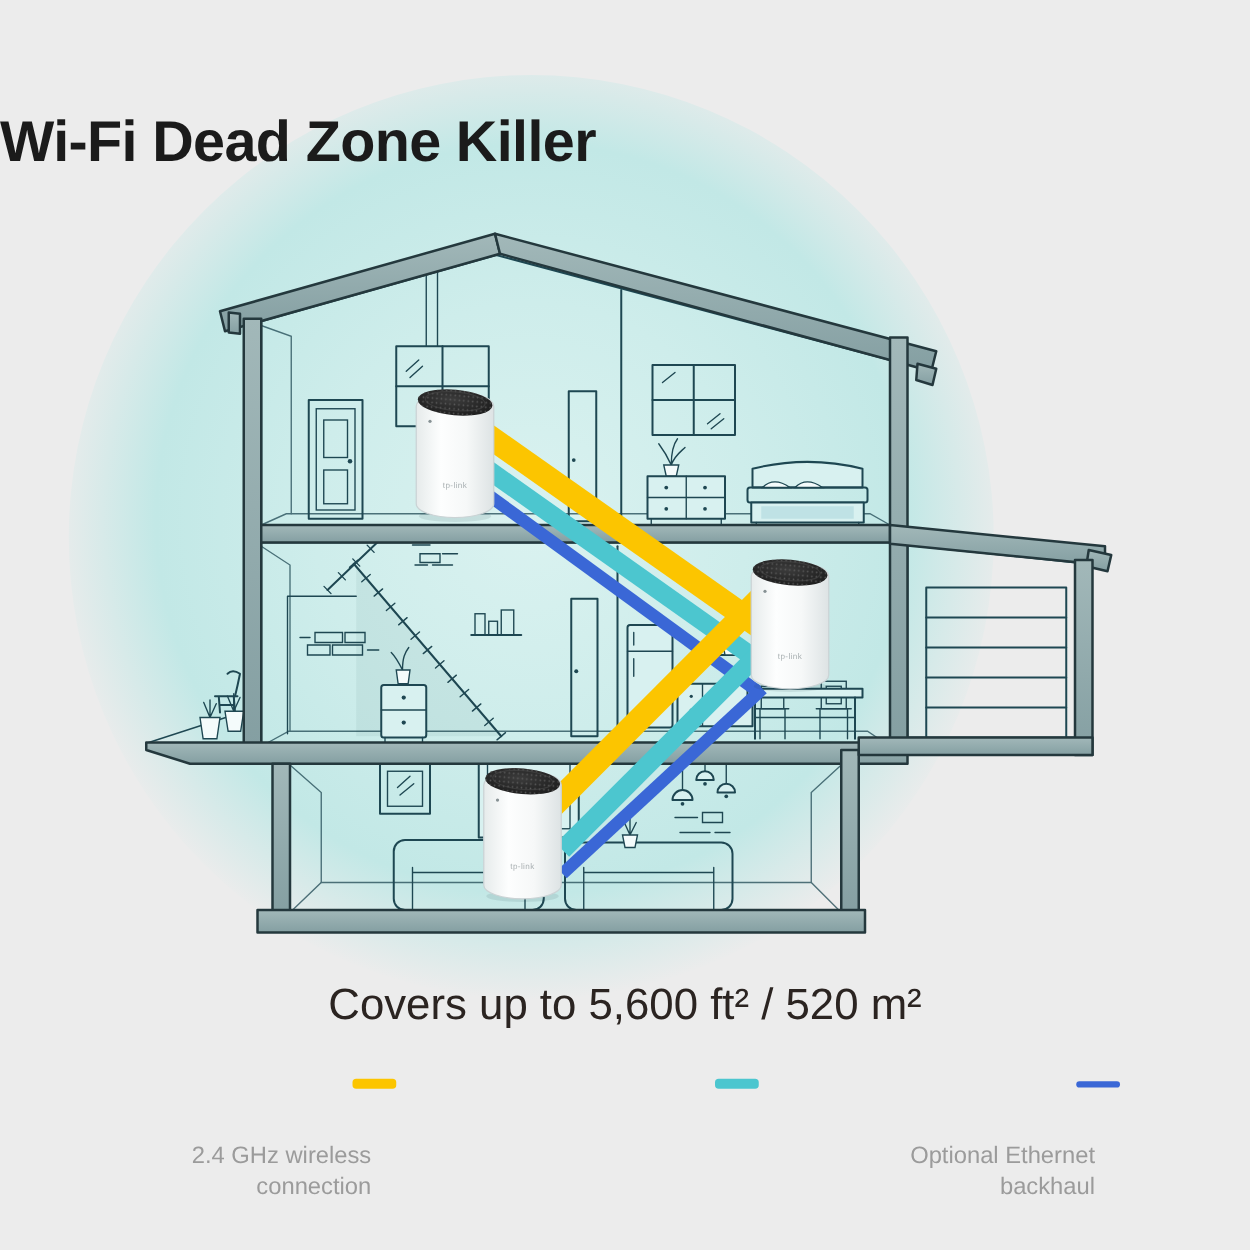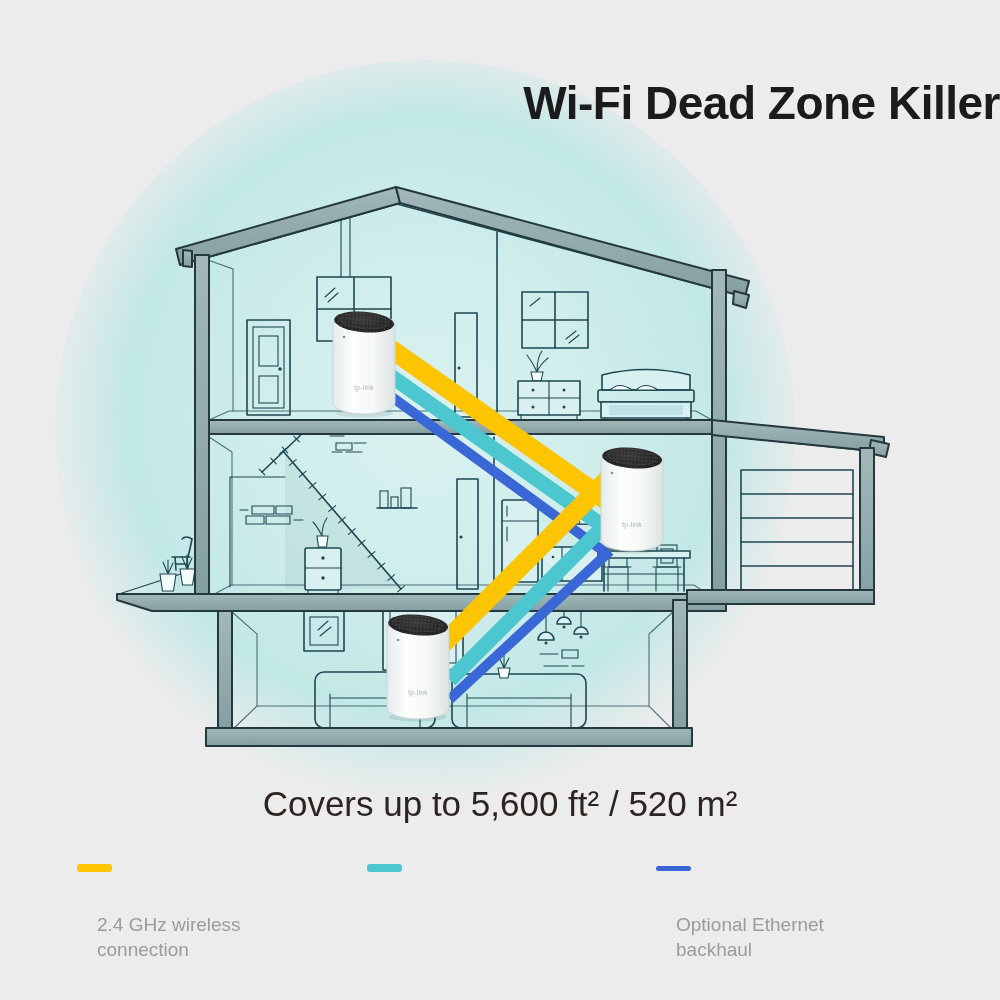--- a/index.html
+++ b/index.html
@@ -1,23 +1,23 @@
 <!DOCTYPE html>
 <html><head>
 <meta charset="utf-8">
 <style>
   html,body{margin:0;padding:0;}
   .stage{position:relative;width:1000px;height:1000px;background:#ECECEC;overflow:hidden;
          font-family:"Liberation Sans",sans-serif;}
-  .main-title{position:absolute;top:76px;left:0;width:1000px;text-align:right;
+  .main-title{position:absolute;top:86px;left:0;width:1000px;text-align:left;
               font-size:46px;font-weight:bold;color:#1B1B1B;letter-spacing:-0.5px;}
   .coverage{position:absolute;top:784px;left:0;width:1000px;text-align:center;
             font-size:35px;font-weight:400;color:#2B2421;}
   .illu{position:absolute;top:0;left:0;}
-  .legend-item{position:absolute;top:858px;width:240px;text-align:left;}
+  .legend-item{position:absolute;top:858px;width:240px;text-align:right;}
   .legend-item.c1{left:77px;}  .legend-item.c2{left:367px;}  .legend-item.c3{left:656px;}
   .swatch{display:inline-block;width:35px;height:8px;border-radius:3px;}
   .swatch.thin{height:5px;margin-top:2px;margin-bottom:1px;}
   .legend-label{margin:36px auto 0 auto;width:200px;font-size:19px;line-height:25px;color:#9B9B9B;}
   .ln{stroke:#1E4752;stroke-width:1.6;fill:none;stroke-linecap:round;stroke-linejoin:round;}
   .lnt{stroke:#1E4752;stroke-width:1.1;fill:none;stroke-linecap:round;}
   .fillw{fill:#F4FBFB;}
   .filllight{fill:#D8F1F0;}
   .beam{fill:url(#beamGrad);stroke:#24383D;stroke-width:2;stroke-linejoin:round;}
   .deco-logo{font-size:6.5px;fill:#A9B0B2;text-anchor:middle;letter-spacing:.3px;}

